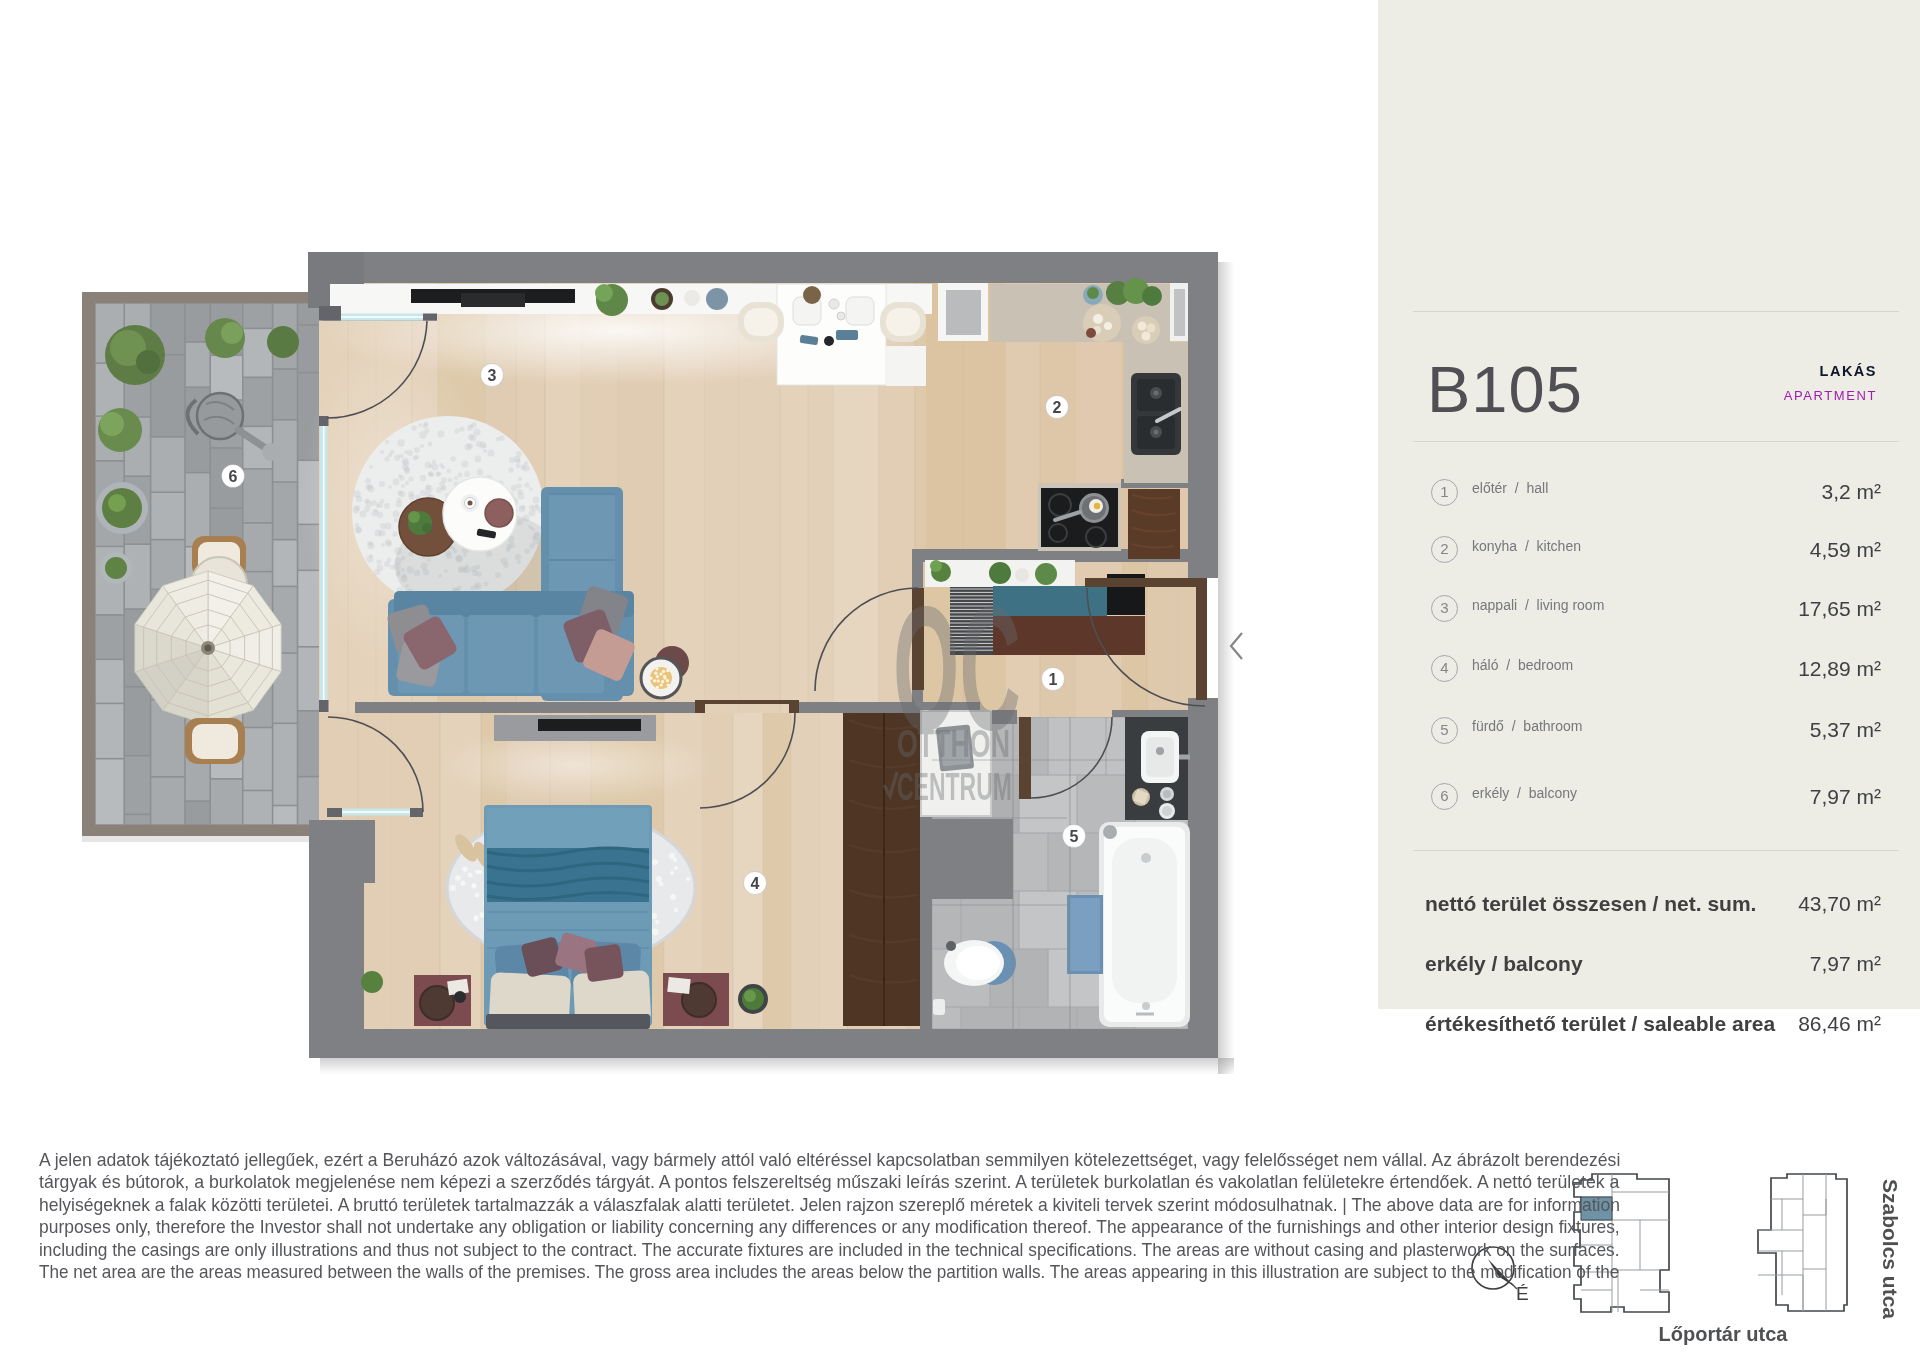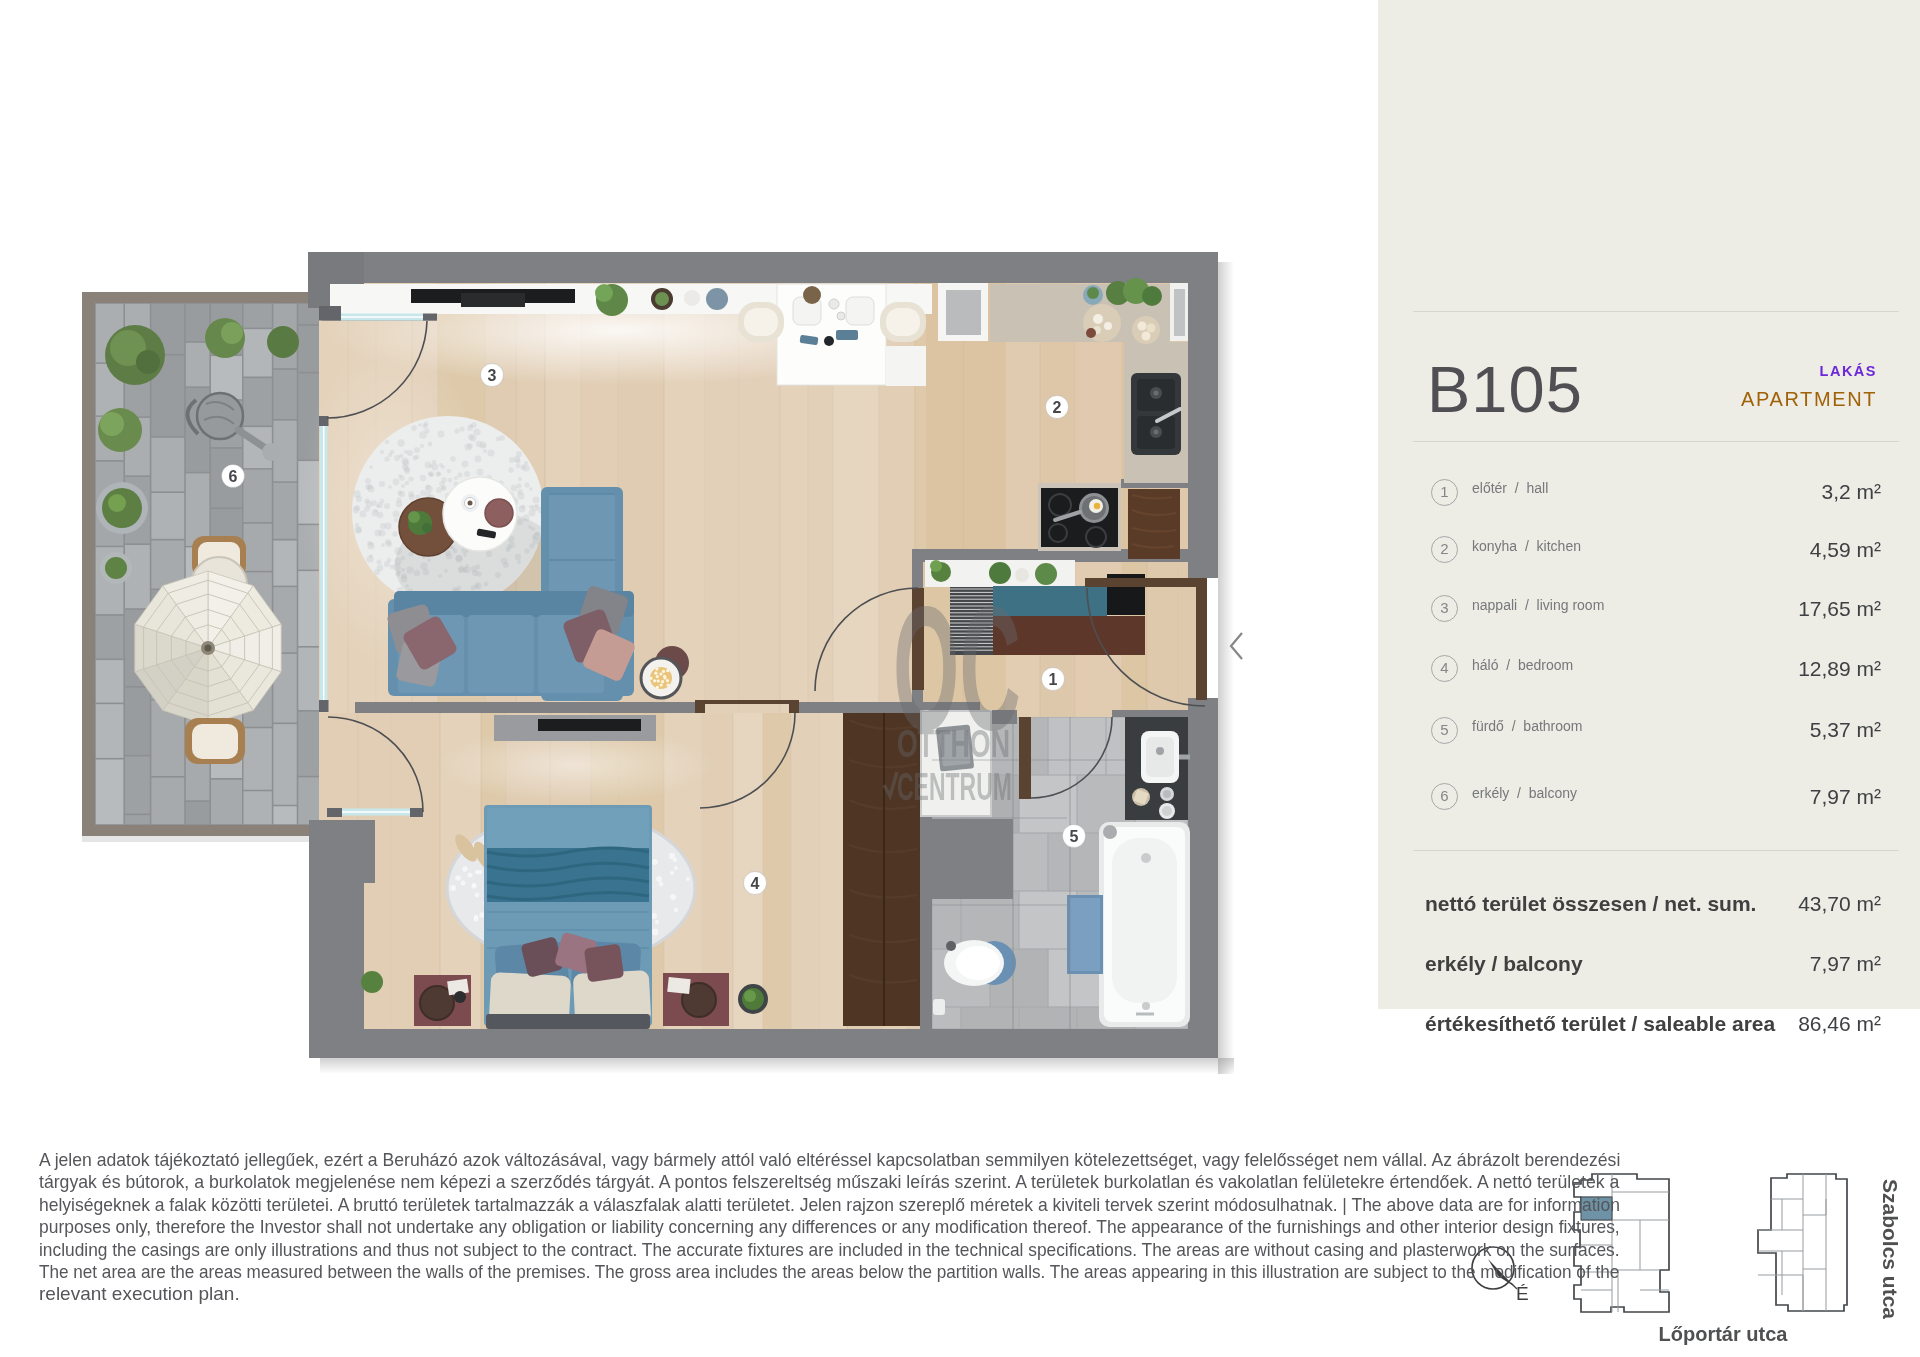--- a/index.html
+++ b/index.html
@@ -1,22 +1,22 @@
 <!DOCTYPE html>
 <html><head><meta charset="utf-8">
 <style>
 *{margin:0;padding:0;box-sizing:border-box}
 html,body{width:1920px;height:1357px;background:#ffffff;font-family:"Liberation Sans",sans-serif;overflow:hidden}
 #page{position:relative;width:1920px;height:1357px}
 #plansvg{position:absolute;left:0;top:0}
 #sidebar{position:absolute;left:1378px;top:0;width:571px;height:1009px;background:#edece5}
 .hr{position:absolute;left:35px;width:486px;height:1px;background:#d7d6ce}
 #b105{position:absolute;left:49px;top:352px;font-size:65px;color:#504f54;letter-spacing:1px}
-#lakas{position:absolute;right:72px;top:363px;font-size:14.5px;font-weight:bold;letter-spacing:1.5px;color:#6d28d9}
-#apartment{position:absolute;right:72px;top:388px;font-size:20px;letter-spacing:1.6px;color:#a16207}
+#lakas{position:absolute;right:72px;top:363px;font-size:14.5px;font-weight:bold;letter-spacing:1.5px;color:#0f172a}
+#apartment{position:absolute;right:72px;top:388px;font-size:13px;letter-spacing:1.6px;color:#a21caf}
 .circ{position:absolute;left:53px;width:27px;height:27px;border:1.4px solid #a6a7a9;border-radius:50%;color:#85868a;font-size:15px;line-height:24px;text-align:center}
 .rlabel{position:absolute;left:94px;font-size:14px;color:#77787c}
 .rval{position:absolute;right:68px;font-size:21px;font-weight:normal;color:#3f4043}
 .tlabel{position:absolute;left:47px;font-size:21px;font-weight:bold;color:#404040}
 .tval{position:absolute;right:68px;font-size:21px;font-weight:normal;color:#3f4043}
 #disc{position:absolute;left:39px;top:1149px;width:1248px;font-size:19px;color:#55565a;line-height:22.4px}
 .dline{white-space:nowrap;transform-origin:0 50%;height:22.4px}
 </style></head>
 <body>
 <div id="page">
@@ -1155,15 +1155,14 @@
 </svg>
 </div>
 
 <div id="disc">
 <div class="dline" style="transform:scaleX(0.9265)">A jelen adatok tájékoztató jellegűek, ezért a Beruházó azok változásával, vagy bármely attól való eltéréssel kapcsolatban semmilyen kötelezettséget, vagy felelősséget nem vállal. Az ábrázolt berendezési</div>
 <div class="dline" style="transform:scaleX(0.9300)">tárgyak és bútorok, a burkolatok megjelenése nem képezi a szerződés tárgyát. A pontos felszereltség műszaki leírás szerint. A területek burkolatlan és vakolatlan felületekre értendőek. A nettó területek a</div>
 <div class="dline" style="transform:scaleX(0.9210)">helyiségeknek a falak közötti területei. A bruttó területek tartalmazzák a válaszfalak alatti területet. Jelen rajzon szereplő méretek a kiviteli tervek szerint módosulhatnak. | The above data are for information</div>
 <div class="dline" style="transform:scaleX(0.9176)">purposes only, therefore the Investor shall not undertake any obligation or liability concerning any differences or any modification thereof. The appearance of the furnishings and other interior design fixtures,</div>
 <div class="dline" style="transform:scaleX(0.9123)">including the casings are only illustrations and thus not subject to the contract. The accurate fixtures are included in the technical specifications. The areas are without casing and plasterwork on the surfaces.</div>
 <div class="dline" style="transform:scaleX(0.9017)">The net area are the areas measured between the walls of the premises. The gross area includes the areas below the partition walls. The areas appearing in this illustration are subject to the modification of the</div>
-<div class="dline">relevant execution plan.</div>
 
 </div>
 </div>
 </body></html>

